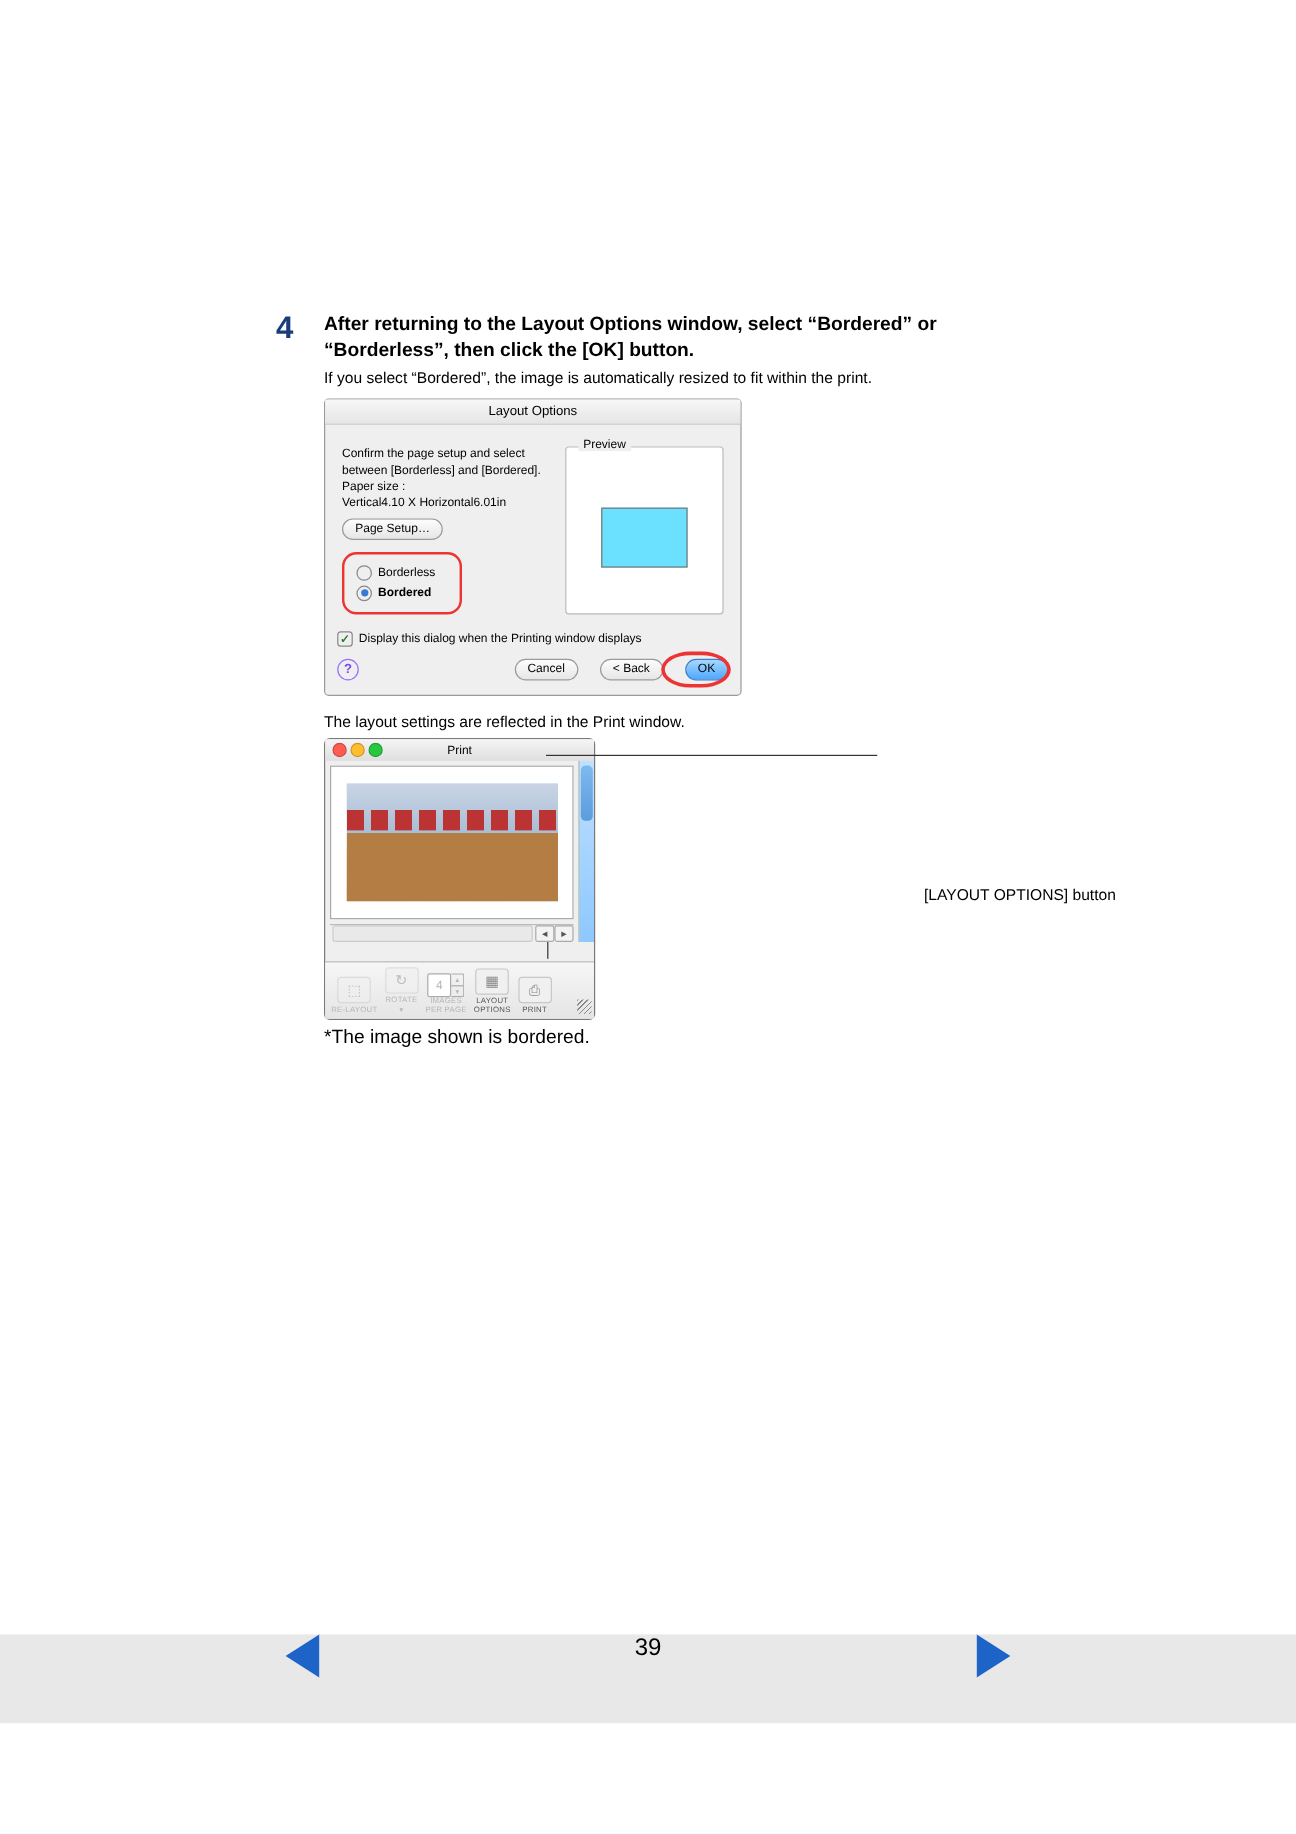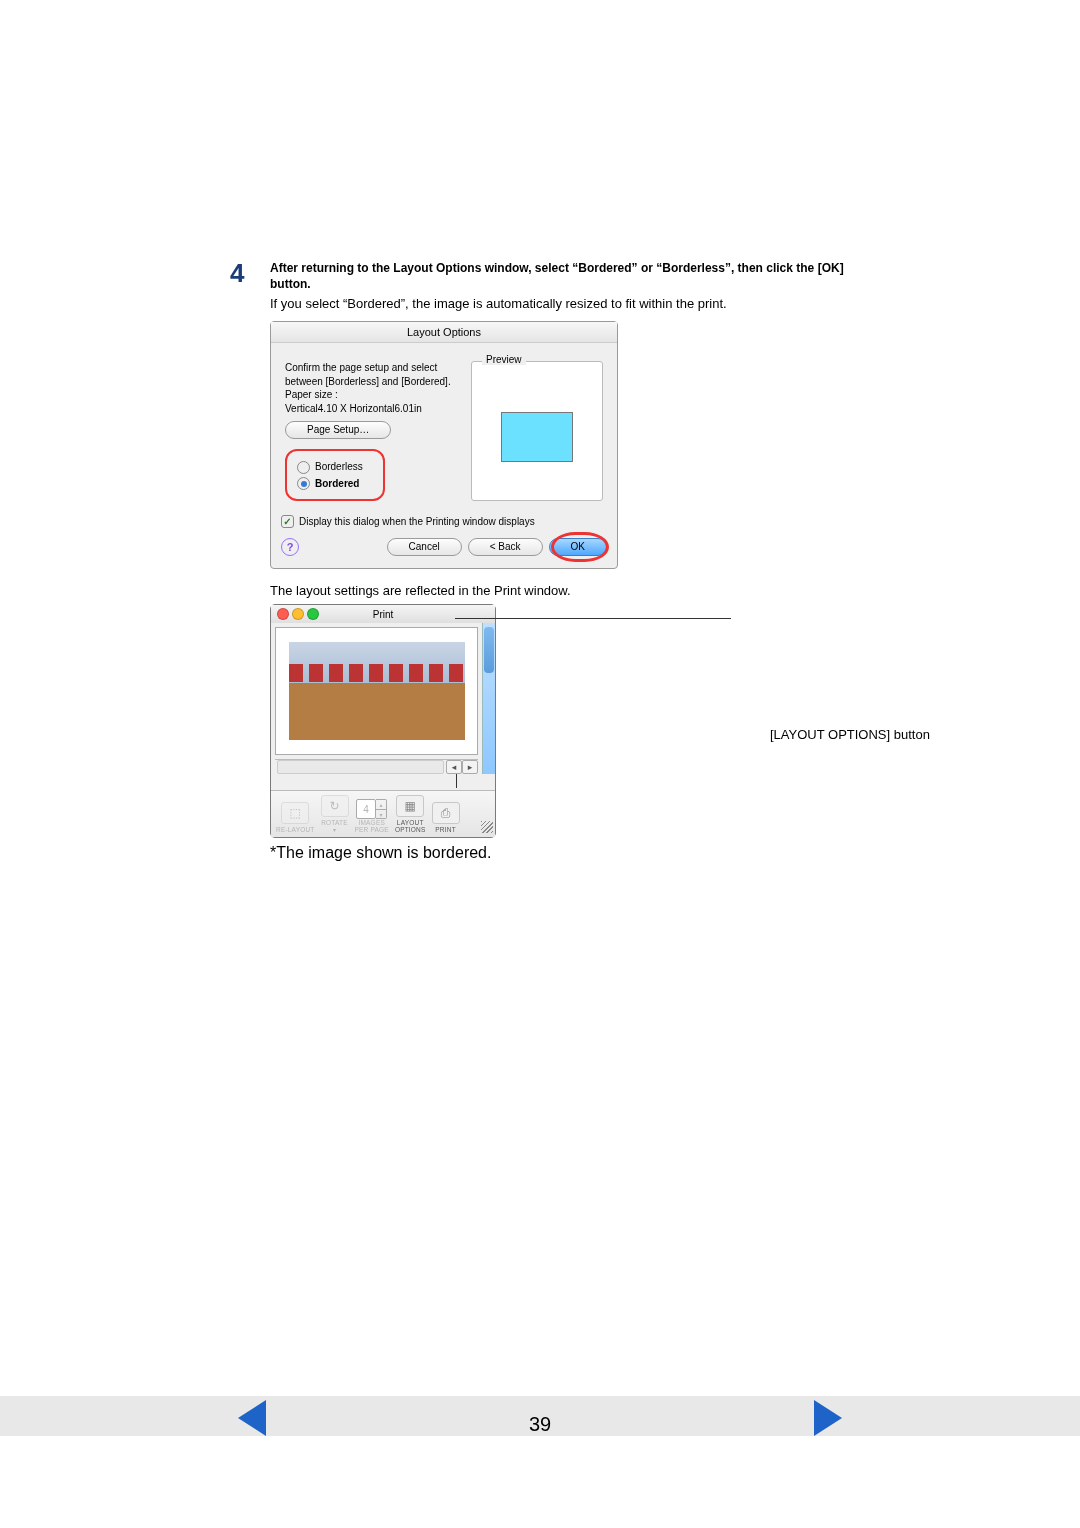--- a/index.html
+++ b/index.html
@@ -1,43 +1,43 @@
 <!DOCTYPE html>
 <html><head>
 <meta charset="utf-8">
 <style>
 html,body{margin:0;padding:0;background:#fff;font-family:Arial,Helvetica,sans-serif;font-size:13px;color:#000}
 .page{width:1080px;margin:0 auto;position:relative;min-height:1528px}
 .content{padding:260px 210px 0 230px}
 .step-row{display:flex;align-items:flex-start}
 .step-num{font-size:26px;font-weight:bold;color:#1a3d7a;width:40px;flex:0 0 40px;line-height:1}
 .step-body{flex:1}
-.step-title{font-size:12px;font-weight:bold;margin-bottom:4px;line-height:1.35}
+.step-title{font-size:16px;font-weight:bold;margin-bottom:4px;line-height:1.35}
 .step-sub{font-size:13px;margin-bottom:10px}
 
 .dialog1{width:346px;border:1px solid #9a9a9a;background:#efefef;border-radius:4px;margin:2px 0 14px 0;position:relative;font-family:Liberation Sans, sans-serif}
 .dlg-title{font-size:11px;text-align:center;padding:4px 0;border-bottom:1px solid #ccc;background:linear-gradient(#f7f7f7,#e5e5e5)}
 .dlg-body{padding:18px 14px 8px 14px;display:flex}
 .dlg-left{flex:1;font-size:10px;line-height:1.35}
 .dlg-right{width:118px;border:1px solid #bbb;background:#fff;border-radius:3px;padding:6px;position:relative}
 .dlg-right-title{font-size:10px;text-align:center;position:absolute;top:-8px;left:10px;background:#efefef;padding:0 4px}
 .preview-canvas{width:100%;height:110px;display:flex;align-items:center;justify-content:center;margin-top:14px}
 .preview-photo{width:70px;height:48px;background:#6ce0ff;border:1px solid #777}
-.mac-btn{display:inline-block;border:1px solid #9a9a9a;border-radius:10px;background:linear-gradient(#fdfdfd,#e6e6e6);font-size:10px;padding:2px 21px;line-height:1.2}
+.mac-btn{display:inline-block;border:1px solid #9a9a9a;border-radius:10px;background:linear-gradient(#fdfdfd,#e6e6e6);font-size:10px;padding:2px 10px;line-height:1.2}
 .mac-btn.blue{background:linear-gradient(#a7d7ff,#4ea8ff);border-color:#3d7fc7}
 .page-setup{margin-top:6px}
 .radio-group{border:2px solid #e33;border-radius:12px;padding:6px 10px;margin-top:10px;width:76px;font-size:10px}
 .radio-row{display:flex;align-items:center;margin:3px 0}
 .radio{width:11px;height:11px;border:1px solid #888;border-radius:50%;margin-right:5px;display:inline-flex;align-items:center;justify-content:center}
 .radio.sel::after{content:"";width:6px;height:6px;border-radius:50%;background:#3a78d6}
 .dlg-foot{display:flex;align-items:center;padding:6px 10px 10px 10px;font-size:10px}
 .chk{width:11px;height:11px;border:1px solid #888;border-radius:3px;display:inline-flex;align-items:center;justify-content:center;margin-right:5px;color:#2b7a2b;font-weight:bold}
 .dlg-bottom{display:flex;align-items:center;padding:0 10px 12px 10px}
 .help-circle{width:16px;height:16px;border:1px solid #9a6fff;border-radius:50%;color:#7a4be6;font-size:11px;font-weight:bold;display:flex;align-items:center;justify-content:center}
-.btn-row{flex:1;display:flex;justify-content:flex-end;gap:6px}
+.btn-row{flex:1;display:flex;justify-content:flex-end;gap:18px}
 .ok-oval{position:absolute;right:8px;bottom:6px;width:52px;height:24px;border:3px solid #e33;border-radius:50%/60%;pointer-events:none}
 
 .dialog2{width:224px;border:1px solid #7a7a7a;background:#efefef;border-radius:5px;margin:2px 0 6px 0;font-family:"Lucida Grande",Helvetica,Arial,sans-serif}
 .dlg2-title{display:flex;align-items:center;padding:3px 6px;background:linear-gradient(#f5f5f5,#dfdfdf);font-size:10px}
 .traffic{display:flex;gap:3px;margin-right:auto}
 .dot{width:10px;height:10px;border-radius:50%;border:1px solid rgba(0,0,0,.2)}
 .dot.r{background:#ff5c52}
 .dot.y{background:#ffbe2f}
 .dot.g{background:#27c840}
 .dlg2-label{flex:1;text-align:center;margin-left:-42px}
@@ -65,21 +65,21 @@
 .tb-num{width:18px;height:18px;border:1px solid #aaa;border-radius:2px;background:#fff;display:flex;align-items:center;justify-content:center;font-size:10px}
 .tb-step{width:10px;height:18px;border:1px solid #aaa;border-left:none;border-radius:0 2px 2px 0;display:flex;flex-direction:column}
 .tb-step span{flex:1;font-size:6px;display:flex;align-items:center;justify-content:center;border-bottom:1px solid #aaa}
 .tb-step span:last-child{border-bottom:none}
 .resize{width:12px;height:12px;align-self:flex-end;margin-left:auto;background:repeating-linear-gradient(135deg,#888 0 1px,transparent 1px 3px)}
 .note{font-size:16px;margin-top:4px}
 .callout{position:absolute;left:500px;top:14px;width:180px;font-size:13px;line-height:1.35}
 .callout .ct{font-weight:normal}
 .print-area{position:relative;margin-top:6px}
 
-.footer{position:absolute;bottom:92px;left:0;right:0;height:40px;background:#e8e8e8;display:flex;align-items:flex-end;justify-content:center}
+.footer{position:absolute;bottom:92px;left:0;right:0;height:74px;background:#e8e8e8;display:flex;align-items:flex-start;justify-content:center}
 .arrow{width:0;height:0;border-top:18px solid transparent;border-bottom:18px solid transparent;cursor:pointer}
 .arrow.left{border-right:28px solid #1e63c8;position:absolute;left:238px}
 .arrow.right{border-left:28px solid #1e63c8;position:absolute;right:238px}
 .pagenum{font-size:20px}
 </style>
 </head>
 <body>
 
 <div class="page">
   <div class="content">

